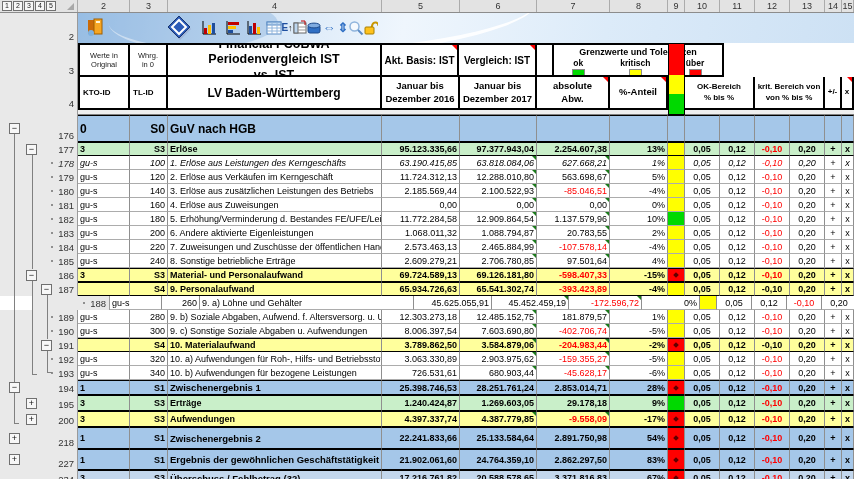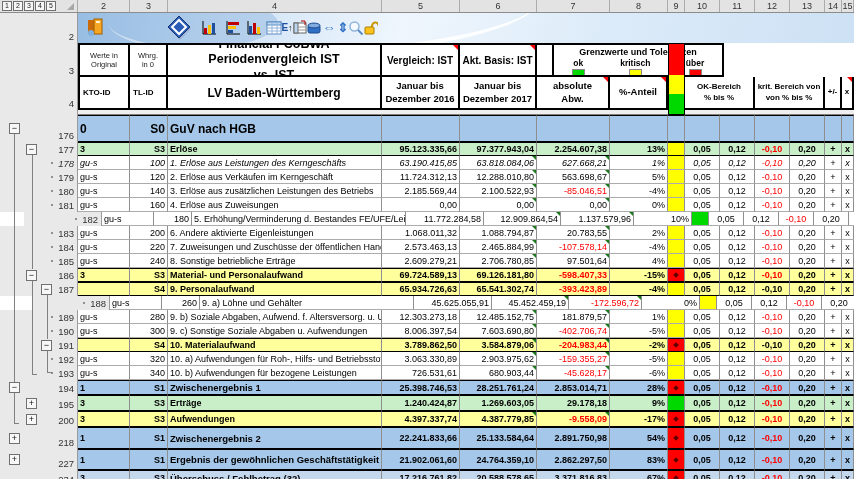--- a/index.html
+++ b/index.html
@@ -220,26 +220,26 @@
     <div class="row hdr3" style="height:34px">
       <div class="gut">
         <span class="rnum">3</span>
       </div>
       <div class="hc first c2 f-small pre">Werte in
 Original</div>
       <div class="hc c3 f-small pre">Whrg.
 in 0</div>
       <div class="hc c4 f-title pre">Financial FCoBWA Periodenvergleich IST
 vs. IST</div>
+      <div class="hc c6 f-comp">
+          <span>Akt. Basis: IST</span>
+          <span class="rtri"></span>
+        </div>
       <div class="hc c5 f-comp">
           <span>Vergleich: IST</span>
-          <span class="rtri"></span>
-        </div>
-      <div class="hc c6 f-comp">
-          <span>Akt. Basis: IST</span>
           <span class="rtri"></span>
         </div>
       <div class="hc c9"></div>
       <div class="hc w169 legend">
         <span class="lg-title">Grenzwerte und Toleranzen</span>
         <span class="lg-rowflex">
           <span class="lg-item">
               <span class="lg-label">ok</span>
               <span class="lg-sq" style="background: rgb(0, 217, 0);"></span>
             </span>
@@ -550,21 +550,21 @@
           <div class="cell c13 t-center">
             <span>0,20</span>
           </div>
           <div class="cell c14 t-center">
             <span>+</span>
           </div>
           <div class="cell c15 t-center">
             <span>x</span>
           </div>
         </div>
-        <div class="row st-det" style="height: 14px; margin-left: 24px;">
+        <div class="row st-det" style="height: 14px;">
           <div class="gut">
             <span class="rnum">182</span>
             <span class="odot" style="top: 6px;"></span>
           </div>
           <div class="cell c2">
             <span>gu-s</span>
           </div>
           <div class="cell c3 t-right">
             <span>180</span>
           </div>

